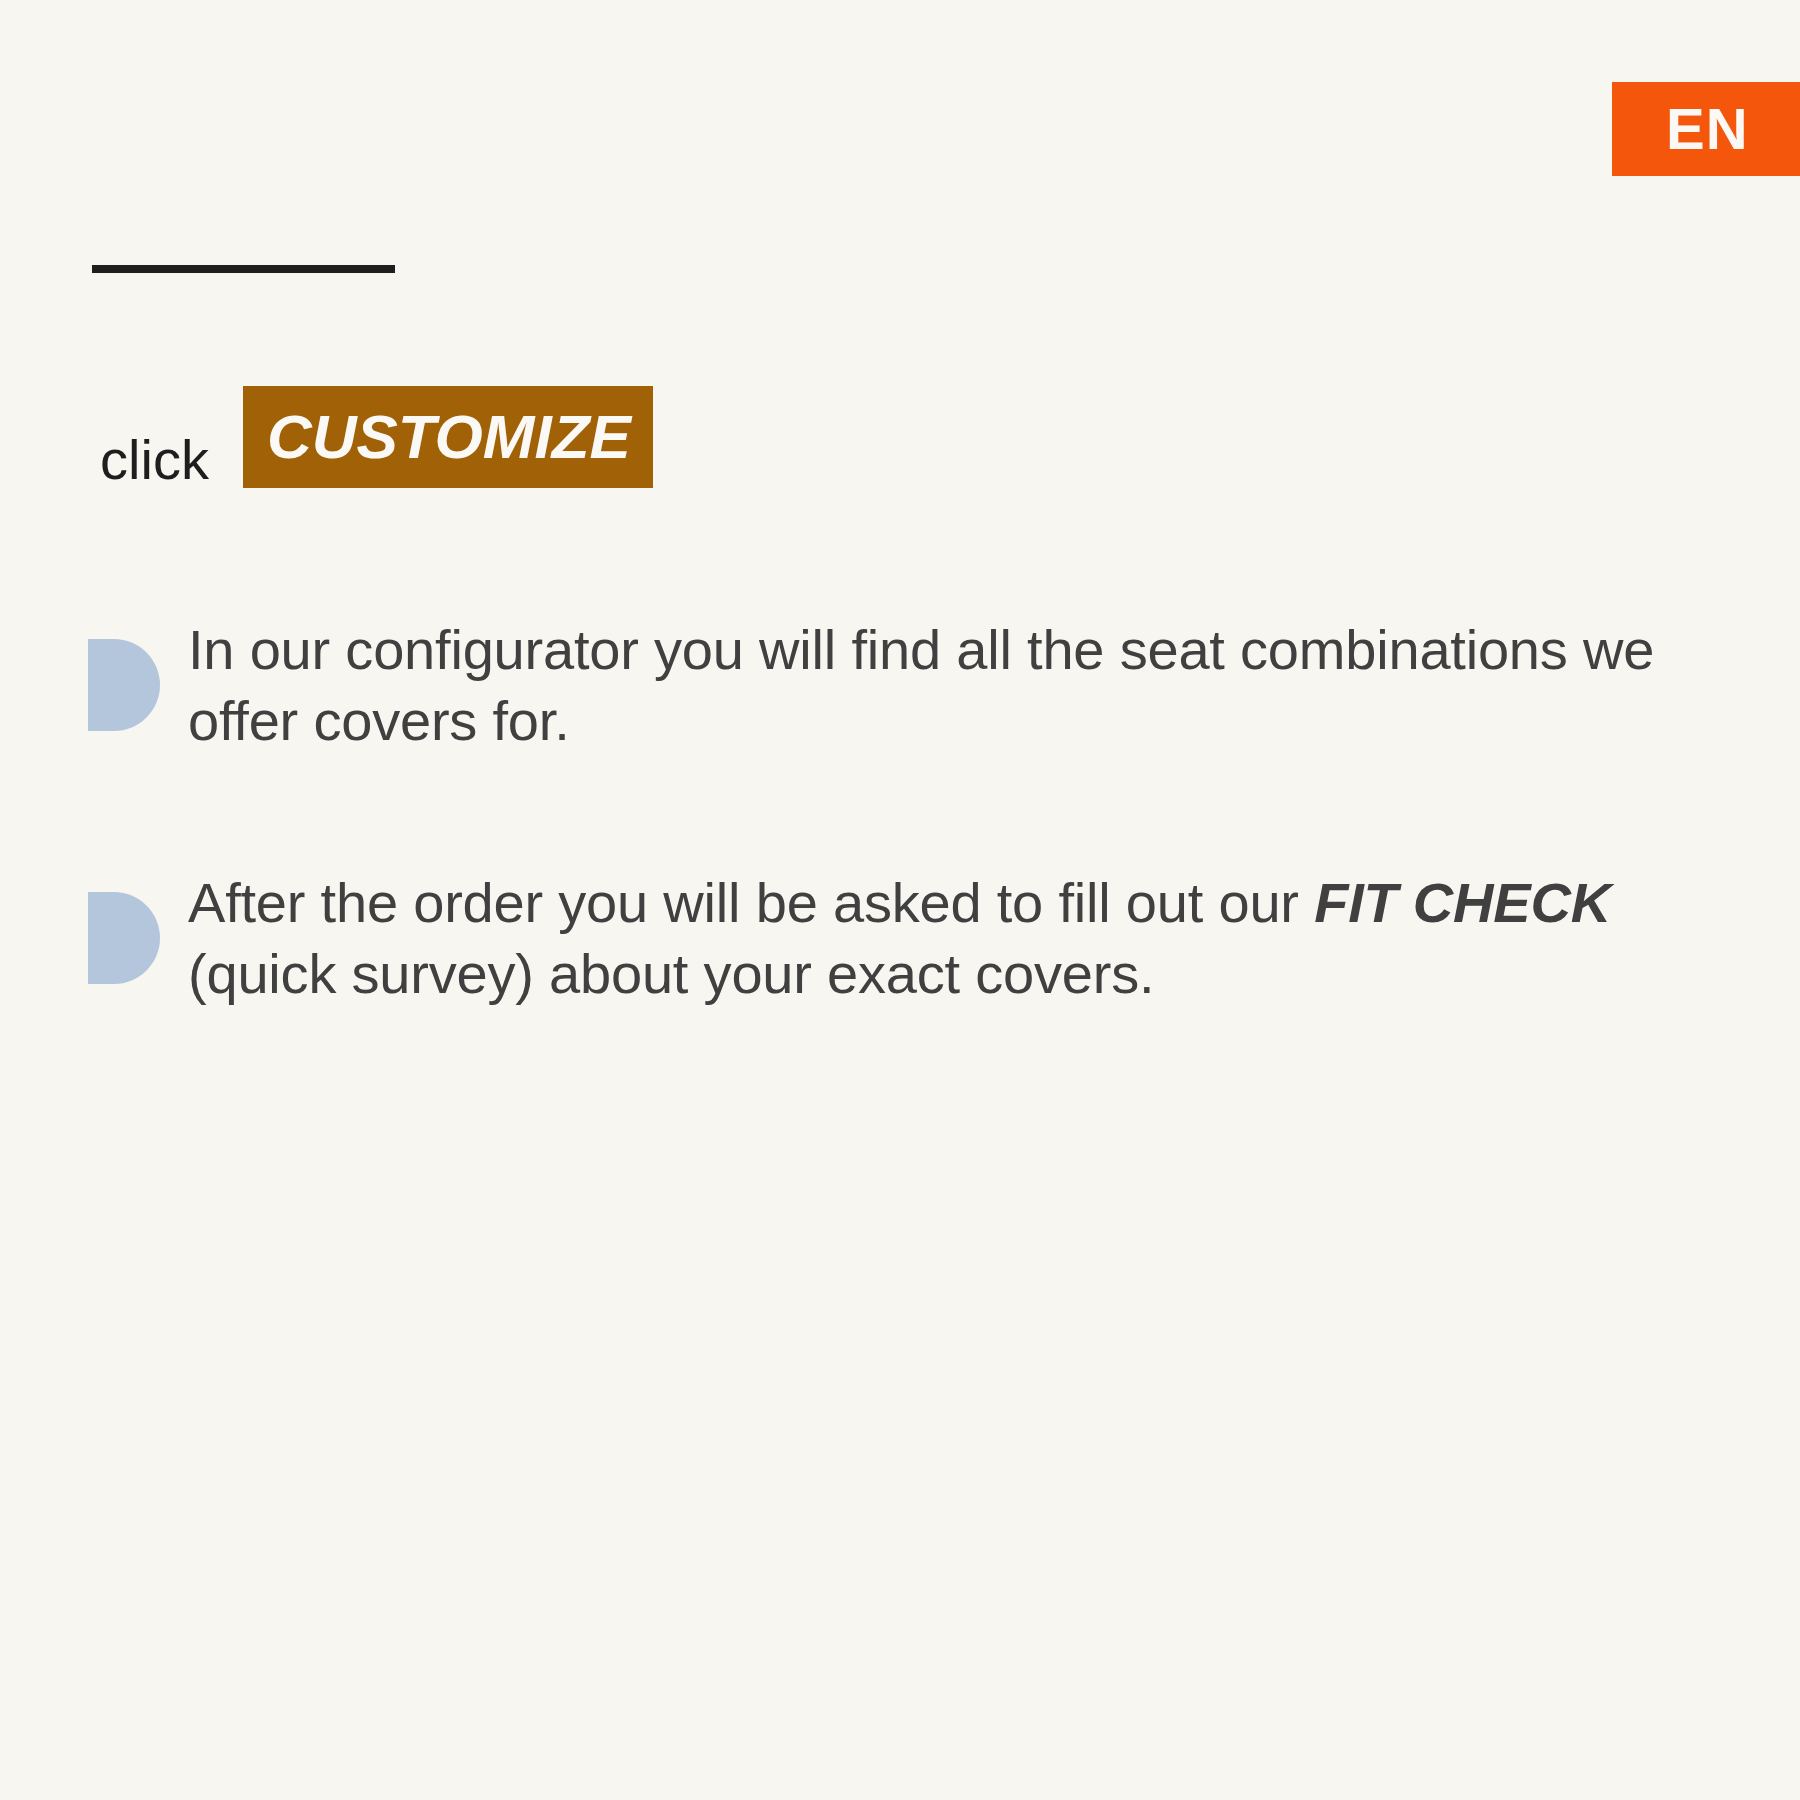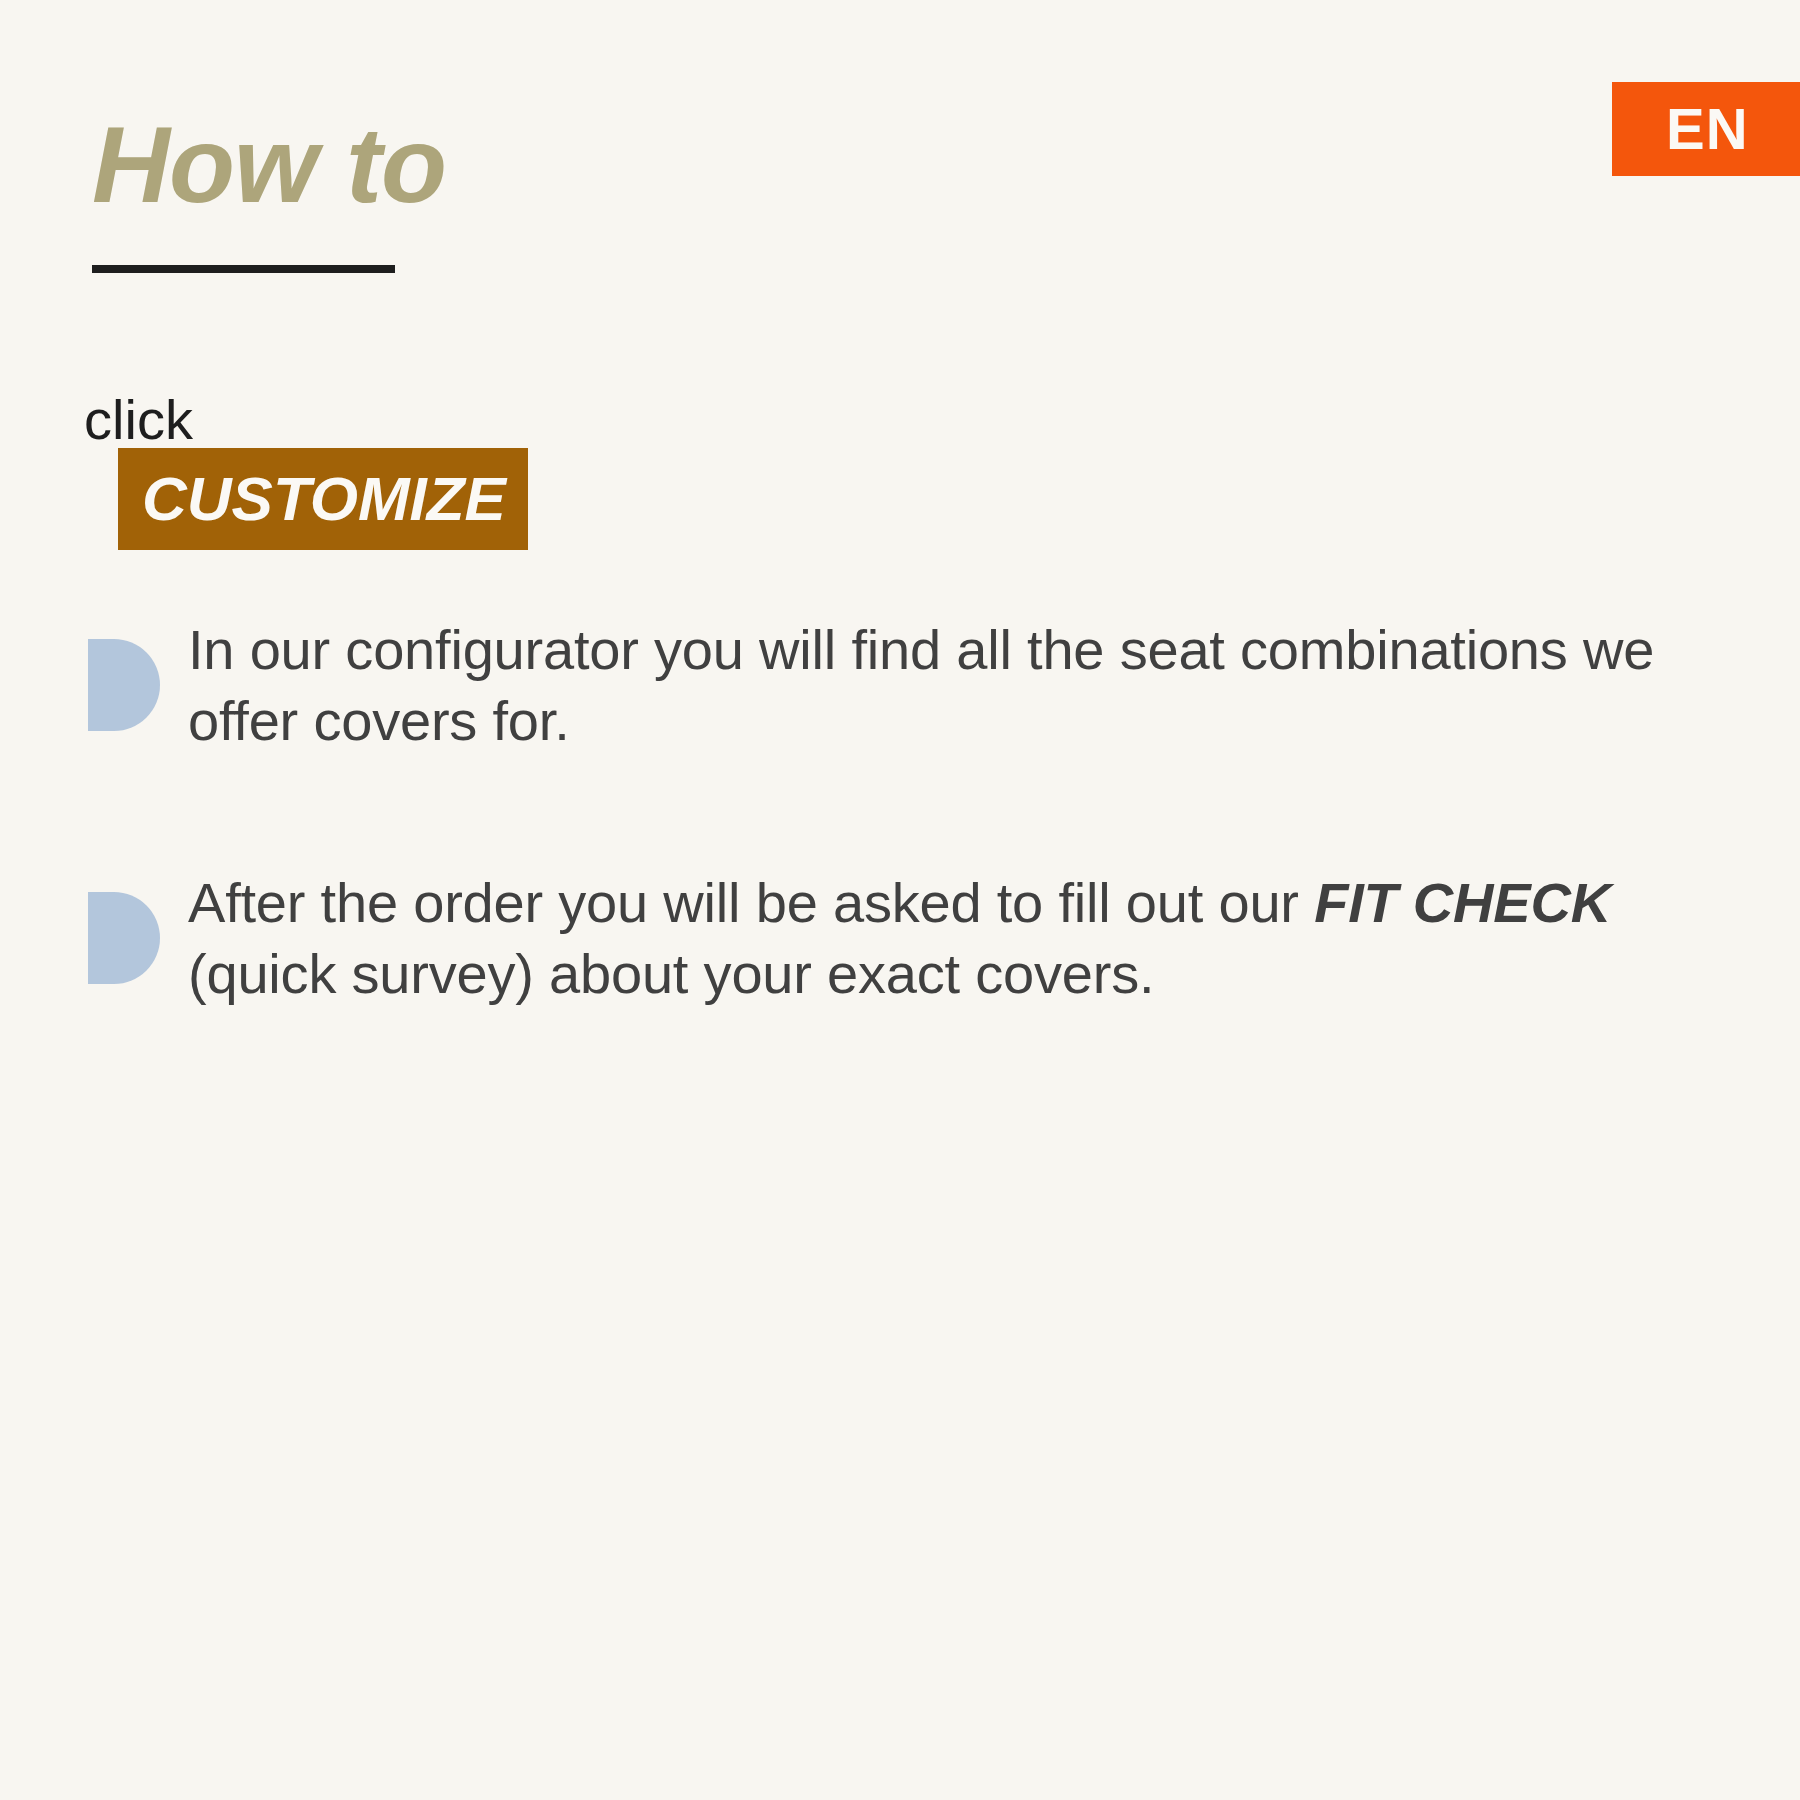--- a/index.html
+++ b/index.html
@@ -66,26 +66,25 @@
     left: 92px;
     top: 265px;
     width: 303px;
     height: 8px;
     background: #1E1E1E;
   }
 
   
   .cta-line {
     position: absolute;
-    left: 84px;
+    left: 100px;
     top: 392px;
     display: flex;
-    align-items: flex-start;
+    align-items: flex-end;
     height: 96px;
-    flex-direction: column;
   }
   .cta-prefix {
     color: #1E1E1E;
     font-size: 56px;
     font-weight: 400;
     line-height: 1;
     letter-spacing: 0px;
     font-family: "Liberation Sans", sans-serif;
   }
   .cta-highlight {
@@ -142,23 +141,20 @@
 </style>
 </head>
 <body>
 
 <div class="page">
 
   <div class="lang-badge">
     <span class="lang-badge-label">EN</span>
   </div>
 
-  <div class="title-block">
-    <h1 class="title">How to</h1>
-  </div>
   <div class="title-rule"></div>
 
   <div class="cta-line">
     <span class="cta-prefix">click</span>
     <span class="cta-highlight">CUSTOMIZE</span>
   </div>
 
   <div class="bullets">
 
     <div class="bullet-row">

